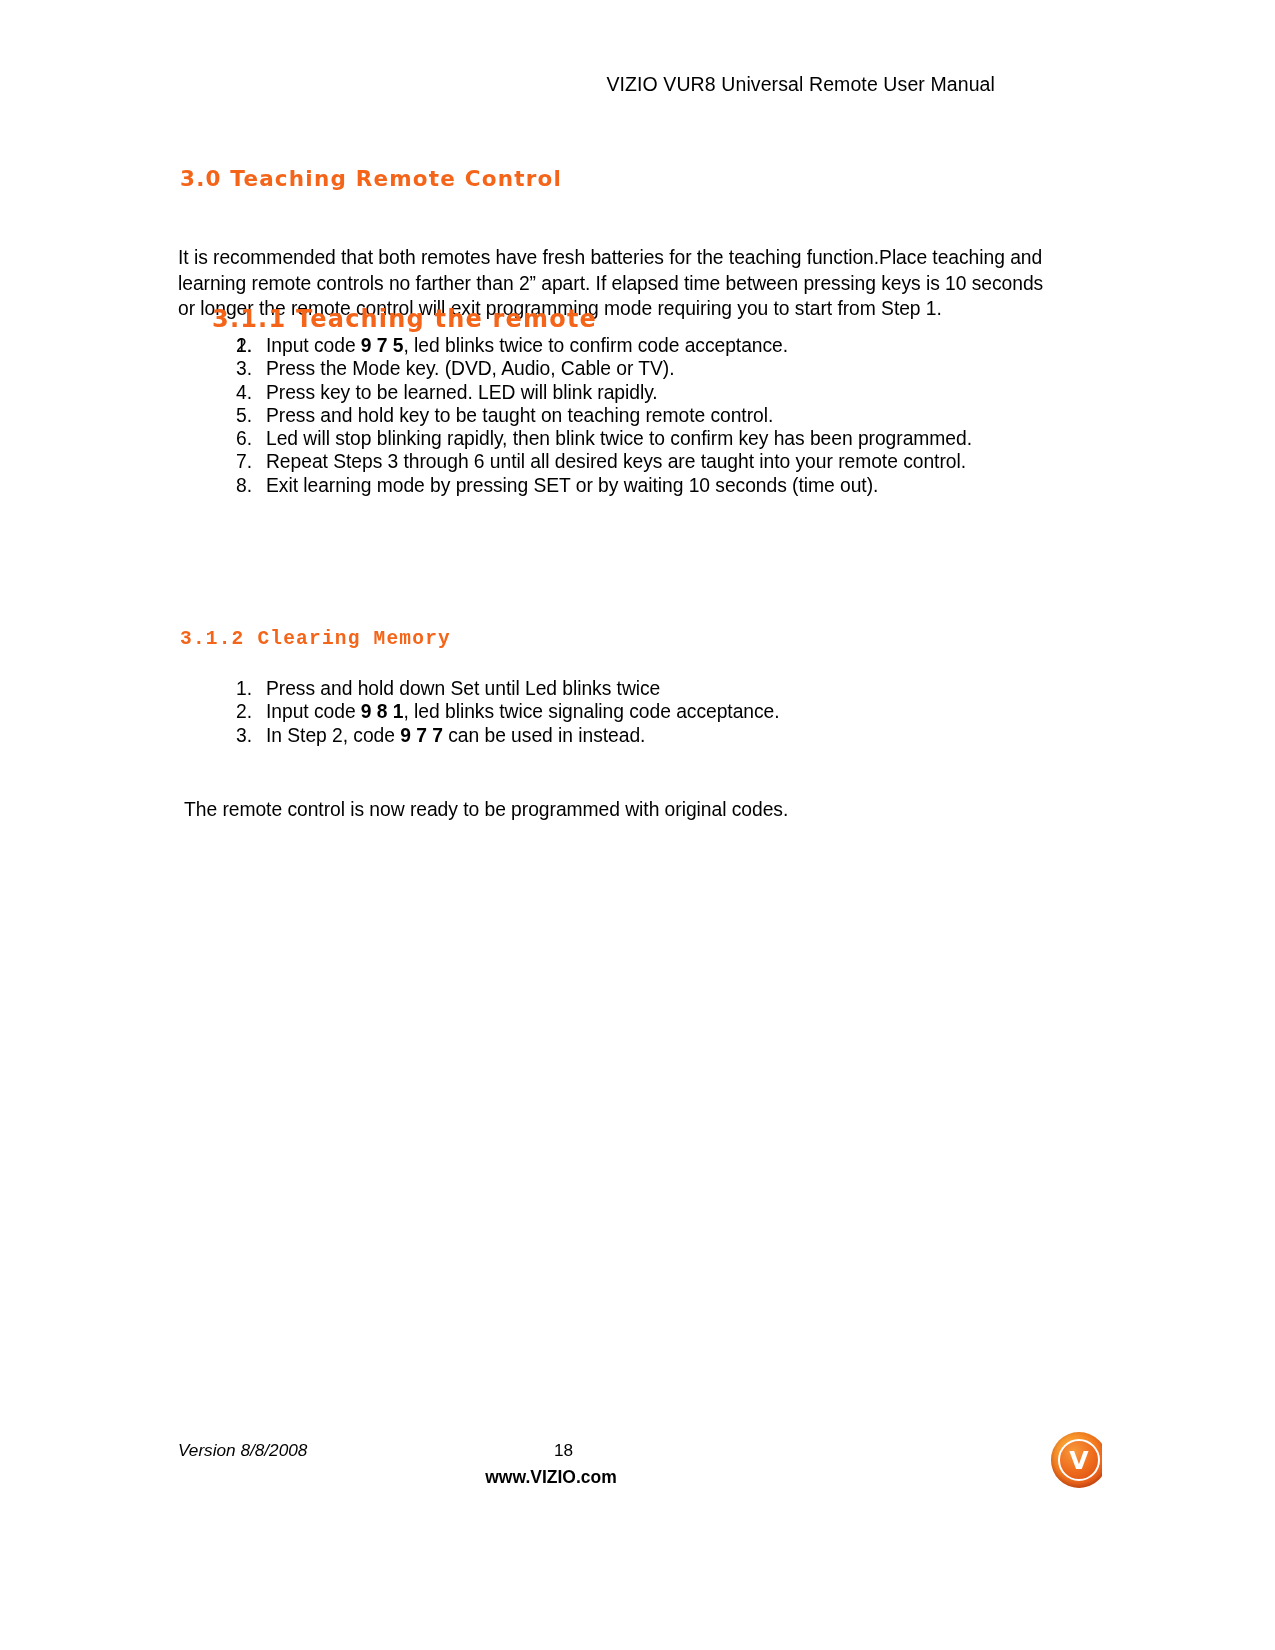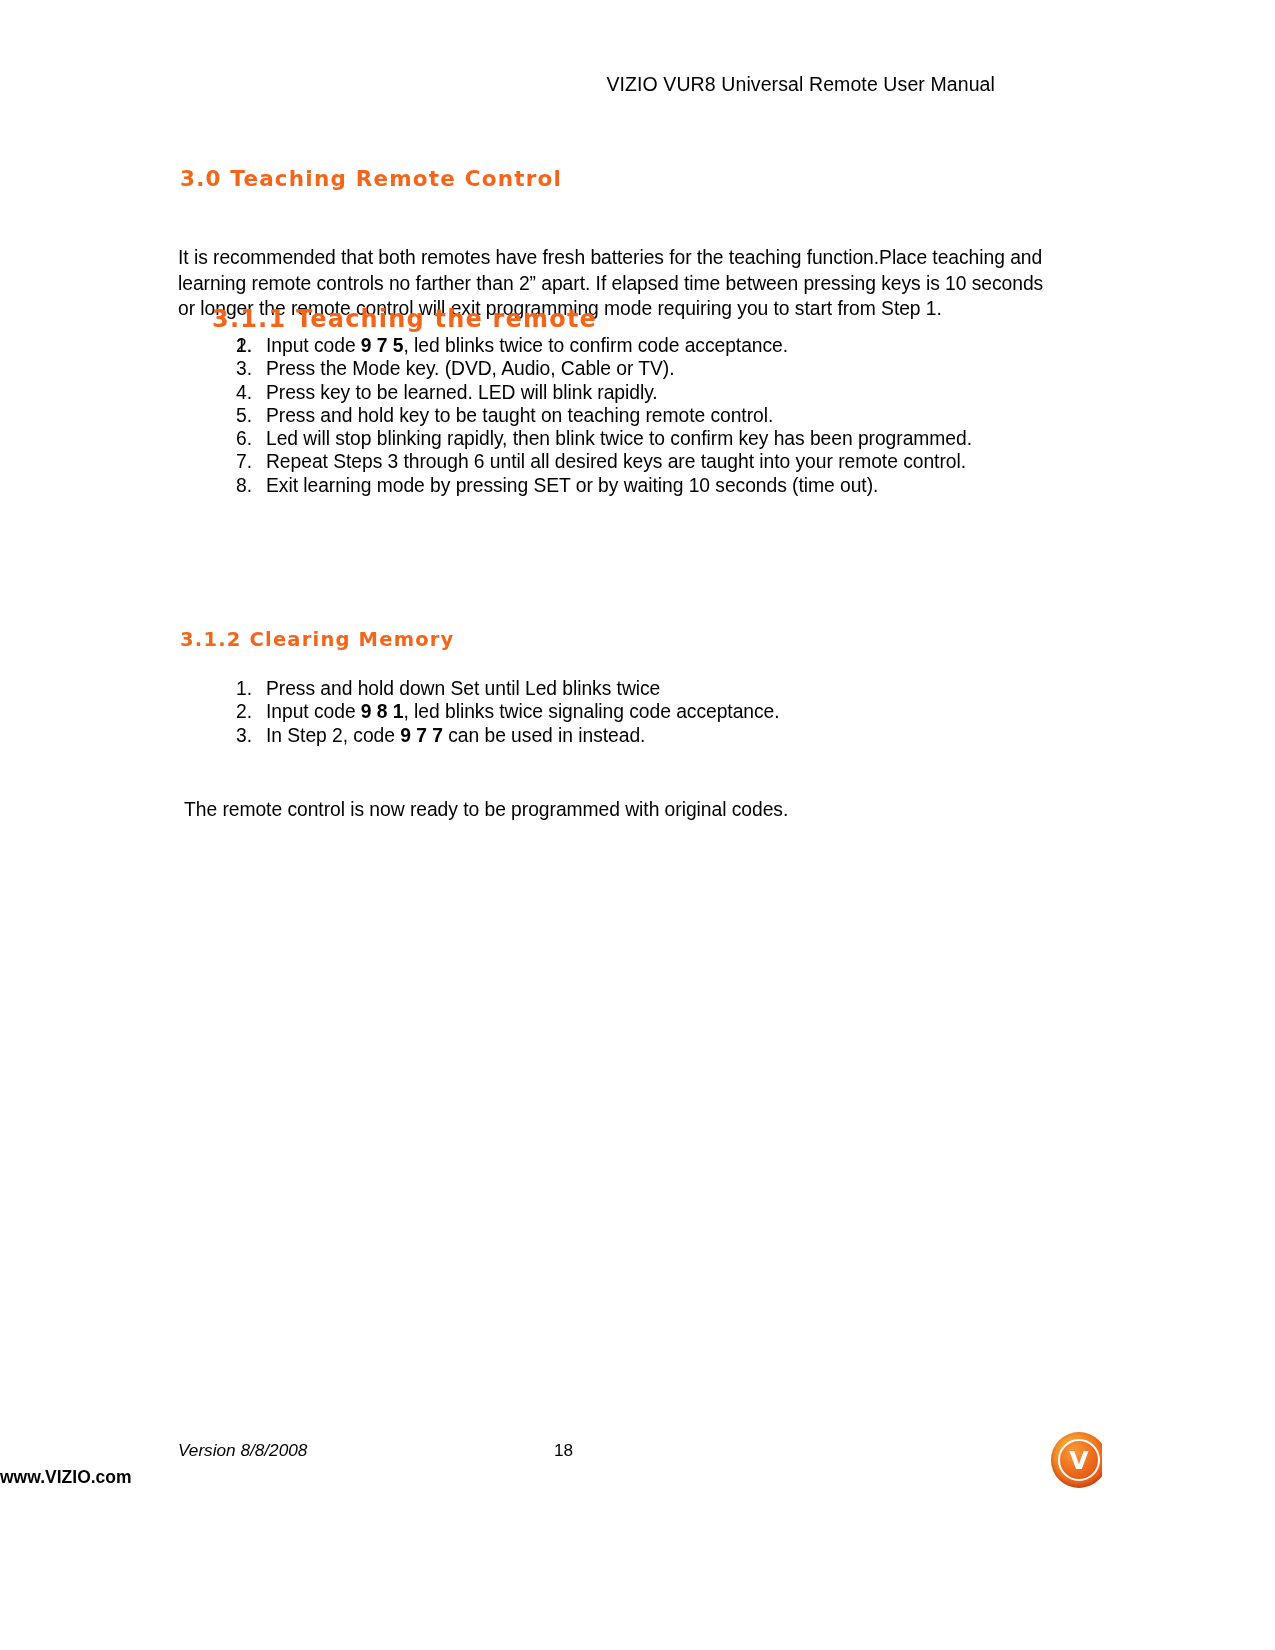--- a/index.html
+++ b/index.html
@@ -47,20 +47,21 @@
   }
   #h-311 {
     left: 212px;
     top: 305px;
     font-size: 24px;
   }
   #h-312 {
     left: 180px;
     top: 628px;
     font-size: 19.5px;
+    font-family: Liberation Mono, monospace;
   }
 
   
   .body-para {
     position: absolute;
     font-size: 19.3px;
     line-height: 25.6px;
     color: #000;
     letter-spacing: -0.05px;
     margin-top: 32px;
@@ -127,20 +128,21 @@
     text-align: center;
     font-size: 17.2px;
     line-height: 21px;
     margin-left: 25px;
   }
   .footer-site {
     position: absolute;
     left: 0;
     right: 0;
     top: 1467px;
+    text-align: center;
     font-size: 17.5px;
     line-height: 21px;
     font-weight: bold;
   }
 
   
   .logo-badge {
     position: absolute;
     left: 1051px;
     top: 1432px;

